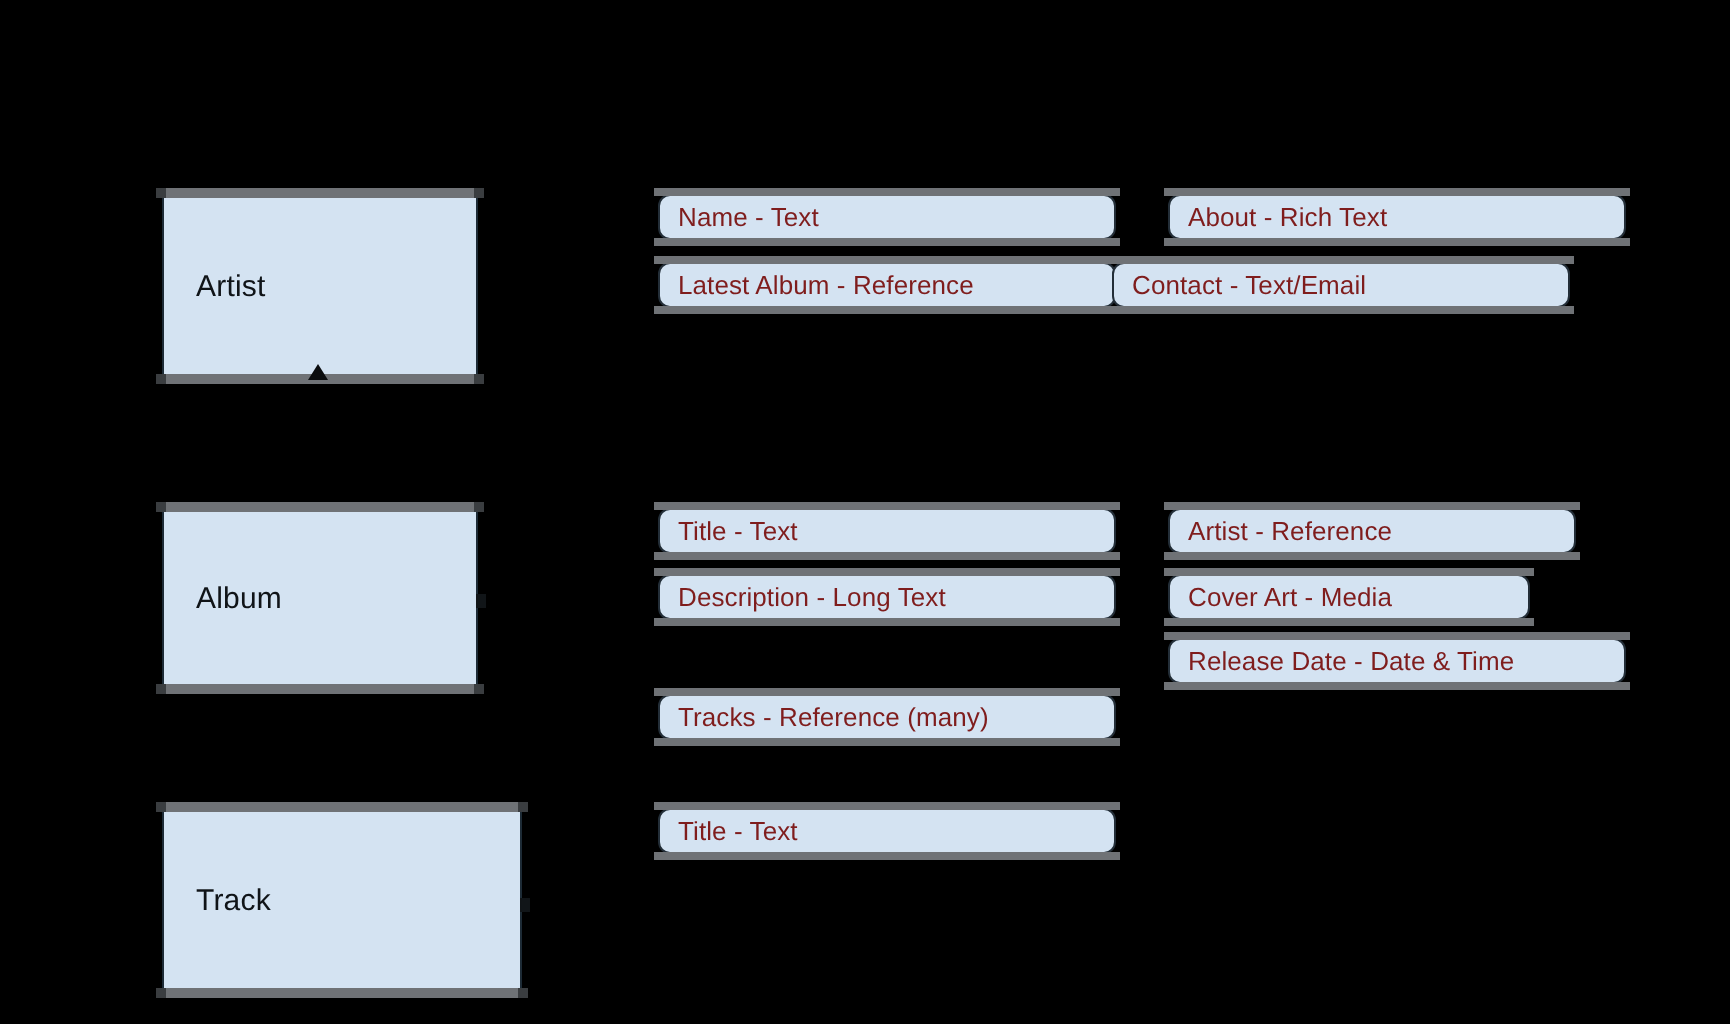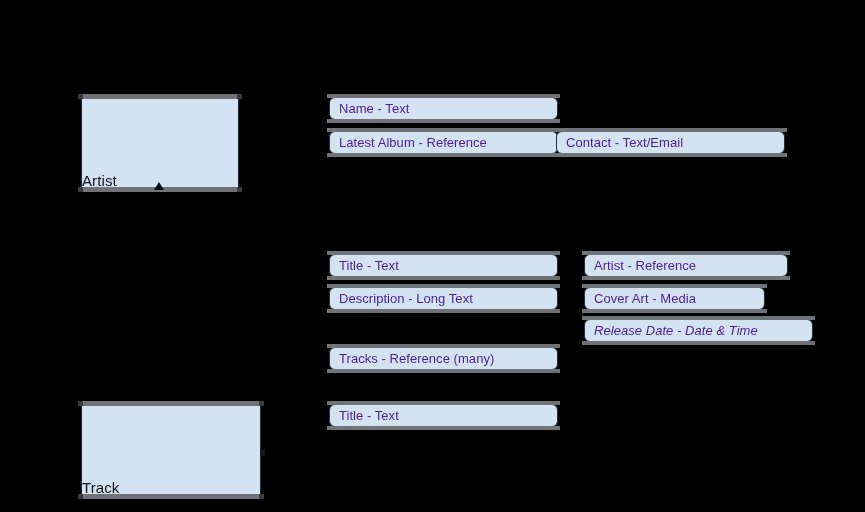--- a/index.html
+++ b/index.html
@@ -24,22 +24,22 @@
     background: #000000;
   }
 
   
   .entity {
     position: absolute;
     box-sizing: border-box;
     background: #d4e3f2;
     border: 1px solid #1d2b36;
     display: flex;
-    align-items: flex-end;
-    padding-left: 0;
+    align-items: center;
+    padding-left: 16px;
   }
   .entity-label {
     font-size: 15px;
     line-height: 1;
     color: #101418;
     letter-spacing: 0.1px;
     white-space: nowrap;
   }
 
   
@@ -84,21 +84,21 @@
     background: #d4e3f2;
     border: 1px solid #232e38;
     border-radius: 6px;
     display: flex;
     align-items: center;
     padding-left: 9px;
   }
   .attr-label {
     font-size: 13px;
     line-height: 1;
-    color: #4c1d95;
+    color: #7f1d1d;
     white-space: nowrap;
     letter-spacing: 0.05px;
   }
   .attr .handle-bar.top    { left: -3px; right: -3px; top: -4px;    height: 4px; }
   .attr .handle-bar.bottom { left: -3px; right: -3px; bottom: -4px; height: 4px; }
 </style>
 </head>
 <body>
 
 <div id="canvas">
@@ -107,20 +107,30 @@
     <span class="handle-bar top"></span>
     <span class="handle-bar bottom"></span>
     <span class="handle-dot" style="left:-4px;  top:-4px;"></span>
     <span class="handle-dot" style="right:-4px; top:-4px;"></span>
     <span class="handle-dot" style="left:-4px;  bottom:-4px;"></span>
     <span class="handle-dot" style="right:-4px; bottom:-4px;"></span>
     <span class="entity-label">Artist</span>
   </div>
   <span class="arrow-marker" style="left:154px; top:182px;"></span>
 
+  <div class="entity" id="entity-album" style="left:81px; top:254px; width:158px; height:90px;">
+    <span class="handle-bar top"></span>
+    <span class="handle-bar bottom"></span>
+    <span class="handle-dot" style="left:-4px;  top:-4px;"></span>
+    <span class="handle-dot" style="right:-4px; top:-4px;"></span>
+    <span class="handle-dot" style="left:-4px;  bottom:-4px;"></span>
+    <span class="handle-dot" style="right:-4px; bottom:-4px;"></span>
+    <span class="edge-nub" style="right:-5px; top:42px;"></span>
+    <span class="entity-label">Album</span>
+  </div>
 
   <div class="entity" id="entity-track" style="left:81px; top:404px; width:180px; height:92px;">
     <span class="handle-bar top"></span>
     <span class="handle-bar bottom"></span>
     <span class="handle-dot" style="left:-4px;  top:-4px;"></span>
     <span class="handle-dot" style="right:-4px; top:-4px;"></span>
     <span class="handle-dot" style="left:-4px;  bottom:-4px;"></span>
     <span class="handle-dot" style="right:-4px; bottom:-4px;"></span>
     <span class="edge-nub" style="right:-5px; top:44px;"></span>
     <span class="entity-label">Track</span>
@@ -131,20 +141,25 @@
     <span class="handle-bar bottom"></span>
     <span class="attr-label">Name - Text</span>
   </div>
 
   <div class="attr" style="left:329px; top:131px; width:229px;">
     <span class="handle-bar top"></span>
     <span class="handle-bar bottom"></span>
     <span class="attr-label">Latest Album - Reference</span>
   </div>
 
+  <div class="attr" style="left:584px; top:97px; width:229px;">
+    <span class="handle-bar top"></span>
+    <span class="handle-bar bottom"></span>
+    <span class="attr-label">About - Rich Text</span>
+  </div>
 
   <div class="attr" style="left:556px; top:131px; width:229px;">
     <span class="handle-bar top"></span>
     <span class="handle-bar bottom"></span>
     <span class="attr-label">Contact - Text/Email</span>
   </div>
 
   <div class="attr" style="left:329px; top:254px; width:229px;">
     <span class="handle-bar top"></span>
     <span class="handle-bar bottom"></span>
@@ -168,21 +183,21 @@
     <span class="handle-bar bottom"></span>
     <span class="attr-label">Artist - Reference</span>
   </div>
 
   <div class="attr" style="left:584px; top:287px; width:181px;">
     <span class="handle-bar top"></span>
     <span class="handle-bar bottom"></span>
     <span class="attr-label">Cover Art - Media</span>
   </div>
 
-  <div class="attr" style="left:584px; top:319px; width:229px;font-style:italic;">
+  <div class="attr" style="left:584px; top:319px; width:229px;">
     <span class="handle-bar top"></span>
     <span class="handle-bar bottom"></span>
     <span class="attr-label">Release Date - Date &amp; Time</span>
   </div>
 
   <div class="attr" style="left:329px; top:404px; width:229px;">
     <span class="handle-bar top"></span>
     <span class="handle-bar bottom"></span>
     <span class="attr-label">Title - Text</span>
   </div>

